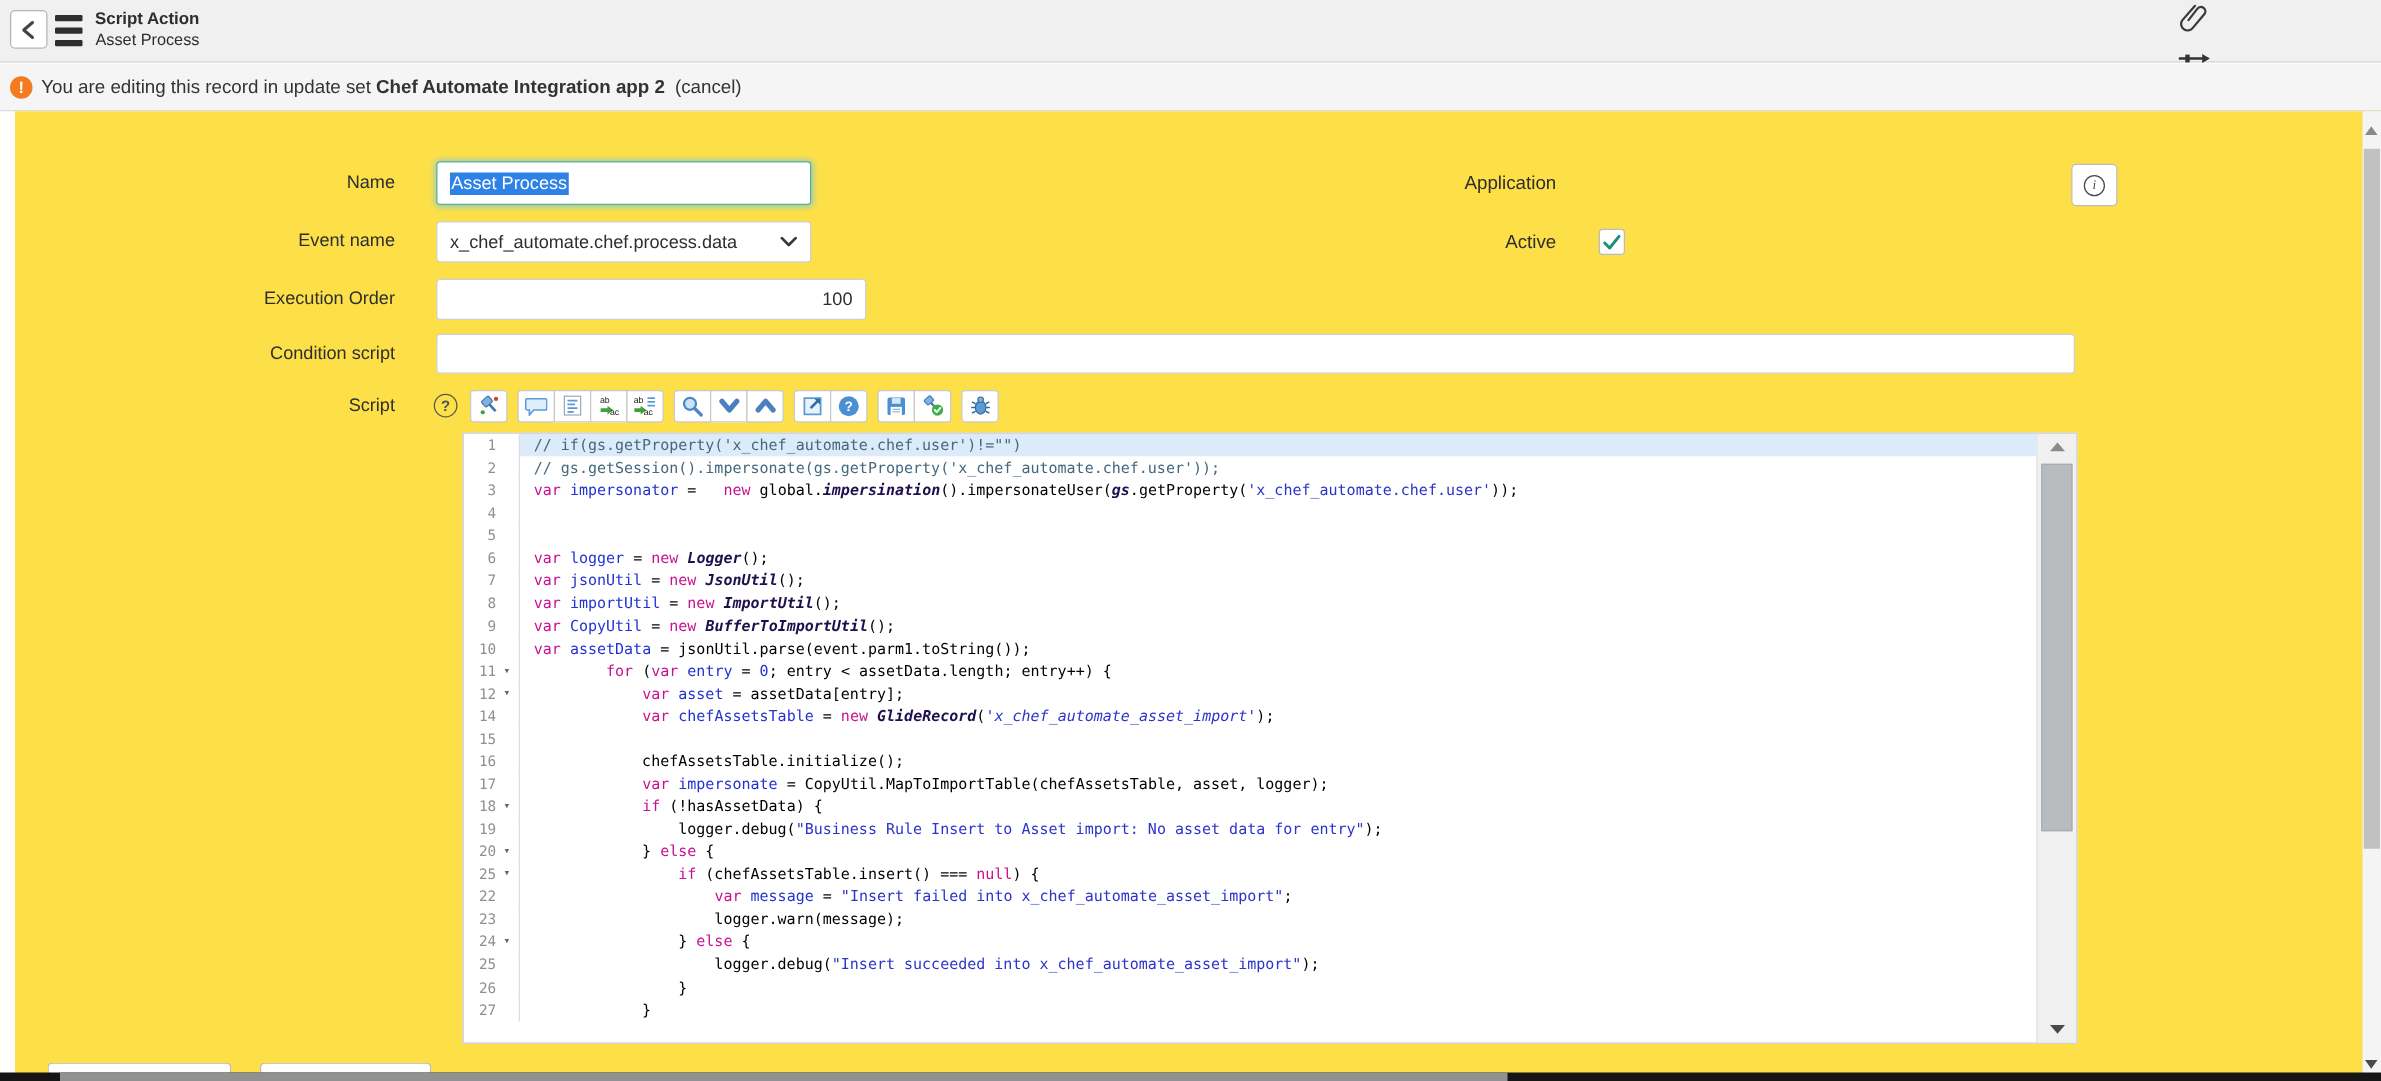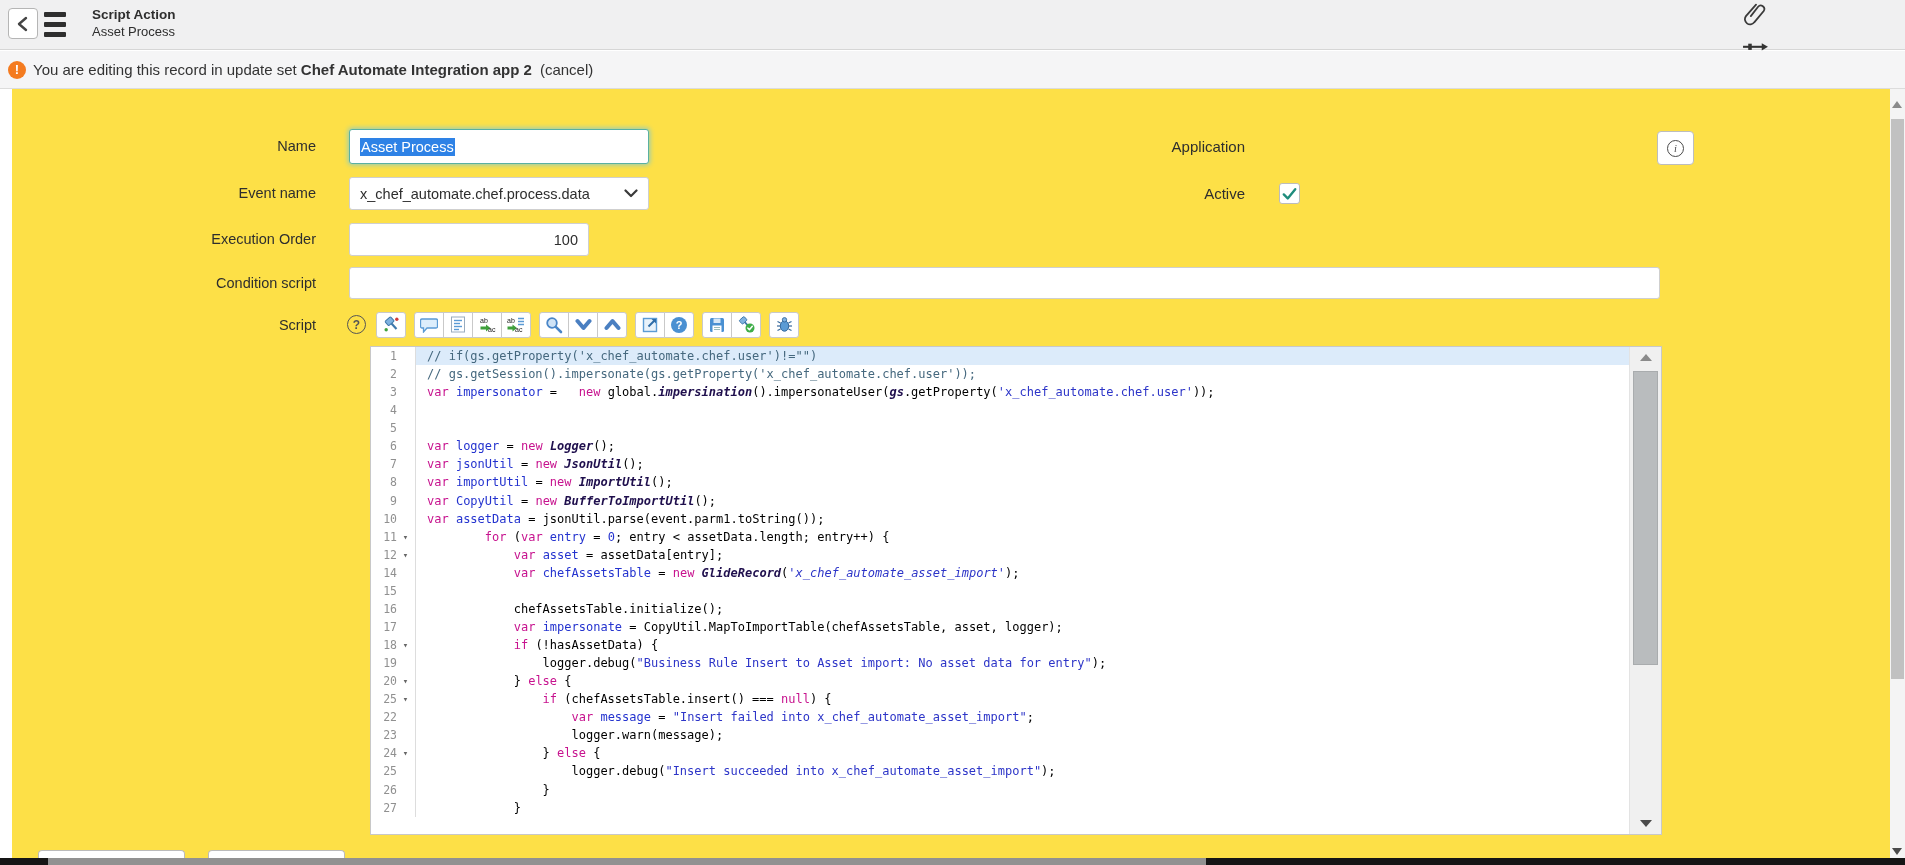--- a/index.html
+++ b/index.html
@@ -9,21 +9,21 @@
 
   
   .header { position:absolute; left:0; top:0; width:1905px; height:50px;
     background:#f0f0f1; border-bottom:1px solid #d6d6d6; }
   .back-btn { position:absolute; left:8px; top:8px; width:30px; height:31px;
     background:#fff; border:1px solid #b5b5b5; border-radius:4px;
     display:flex; align-items:center; justify-content:center; cursor:pointer; }
   .hamburger { position:absolute; left:44px; top:12px; width:22px; height:25px;
     display:flex; flex-direction:column; justify-content:space-between; cursor:pointer; }
   .hamburger span { display:block; height:5px; background:#2e2e2e; border-radius:1px; }
-  .title-block { position:absolute; left:92px; top:7px; line-height:1.25; }
+  .title-block { position:absolute; left:76px; top:7px; line-height:1.25;text-align:right; }
   .title-main { font-size:13.5px; font-weight:bold; }
   .title-sub  { font-size:13px; }
   .hdr-right { position:absolute; right:113px; top:0; height:50px;
     display:flex; align-items:center; gap:12px;flex-direction:column; }
   .hdr-icon { display:flex; align-items:center; justify-content:center;
     width:28px; height:32px; cursor:pointer; }
   .hdr-btn { height:31px; padding:0 13px; background:#fff; border:1px solid #b9b9b9;
     border-radius:4px; font-size:14px; color:#333; cursor:pointer;
     font-family:"Liberation Sans", sans-serif; }
   .nav-arrow { width:26px; height:32px; display:flex; align-items:center;
@@ -46,21 +46,21 @@
     font-size:14.5px; color:#2e2e2e; }
   .r-label { position:absolute; width:233px; text-align:right; font-size:15px; color:#2e2e2e; }
 
   .input-box { position:absolute; background:#fff; border:1px solid #cfcfcf; border-radius:3px;
     font-size:14.5px; color:#2e2e2e; display:flex; align-items:center; padding:0 10px; }
   .name-box { left:337px; top:40px; width:300px; height:35px;
     border:1px solid #5ab0a2; box-shadow:0 0 5px 1px #8fccc0; }
   .name-box .selected { background:#2e82e6; color:#fff; padding:1px 1px; }
   .select-box { left:337px; top:88px; width:300px; height:33px; cursor:pointer;gap:17px; }
   .select-box .chev { margin-left:auto; }
-  .exec-box { left:337px; top:134px; width:240px; height:33px; justify-content:flex-end; }
+  .exec-box { left:337px; top:134px; width:344px; height:33px; justify-content:flex-end; }
   .cond-box { left:337px; top:178px; width:1311px; height:32px; }
 
   .app-box { left:1270px; top:42px; width:367px; height:33px;
     background:#e5e8ea; border:1px solid #c8c8c8; cursor:default; }
   .info-btn { position:absolute; left:1645px; top:42px; width:37px; height:34px;
     background:#fff; border:1px solid #bdbdbd; border-radius:4px;
     display:flex; align-items:center; justify-content:center; cursor:pointer; }
   .info-glyph { width:17px; height:17px; border:1.4px solid #4a4a4a; border-radius:50%;
     font-size:10.5px; display:flex; align-items:center; justify-content:center;
     color:#4a4a4a; font-family:"Liberation Serif", serif; font-style:italic; }

